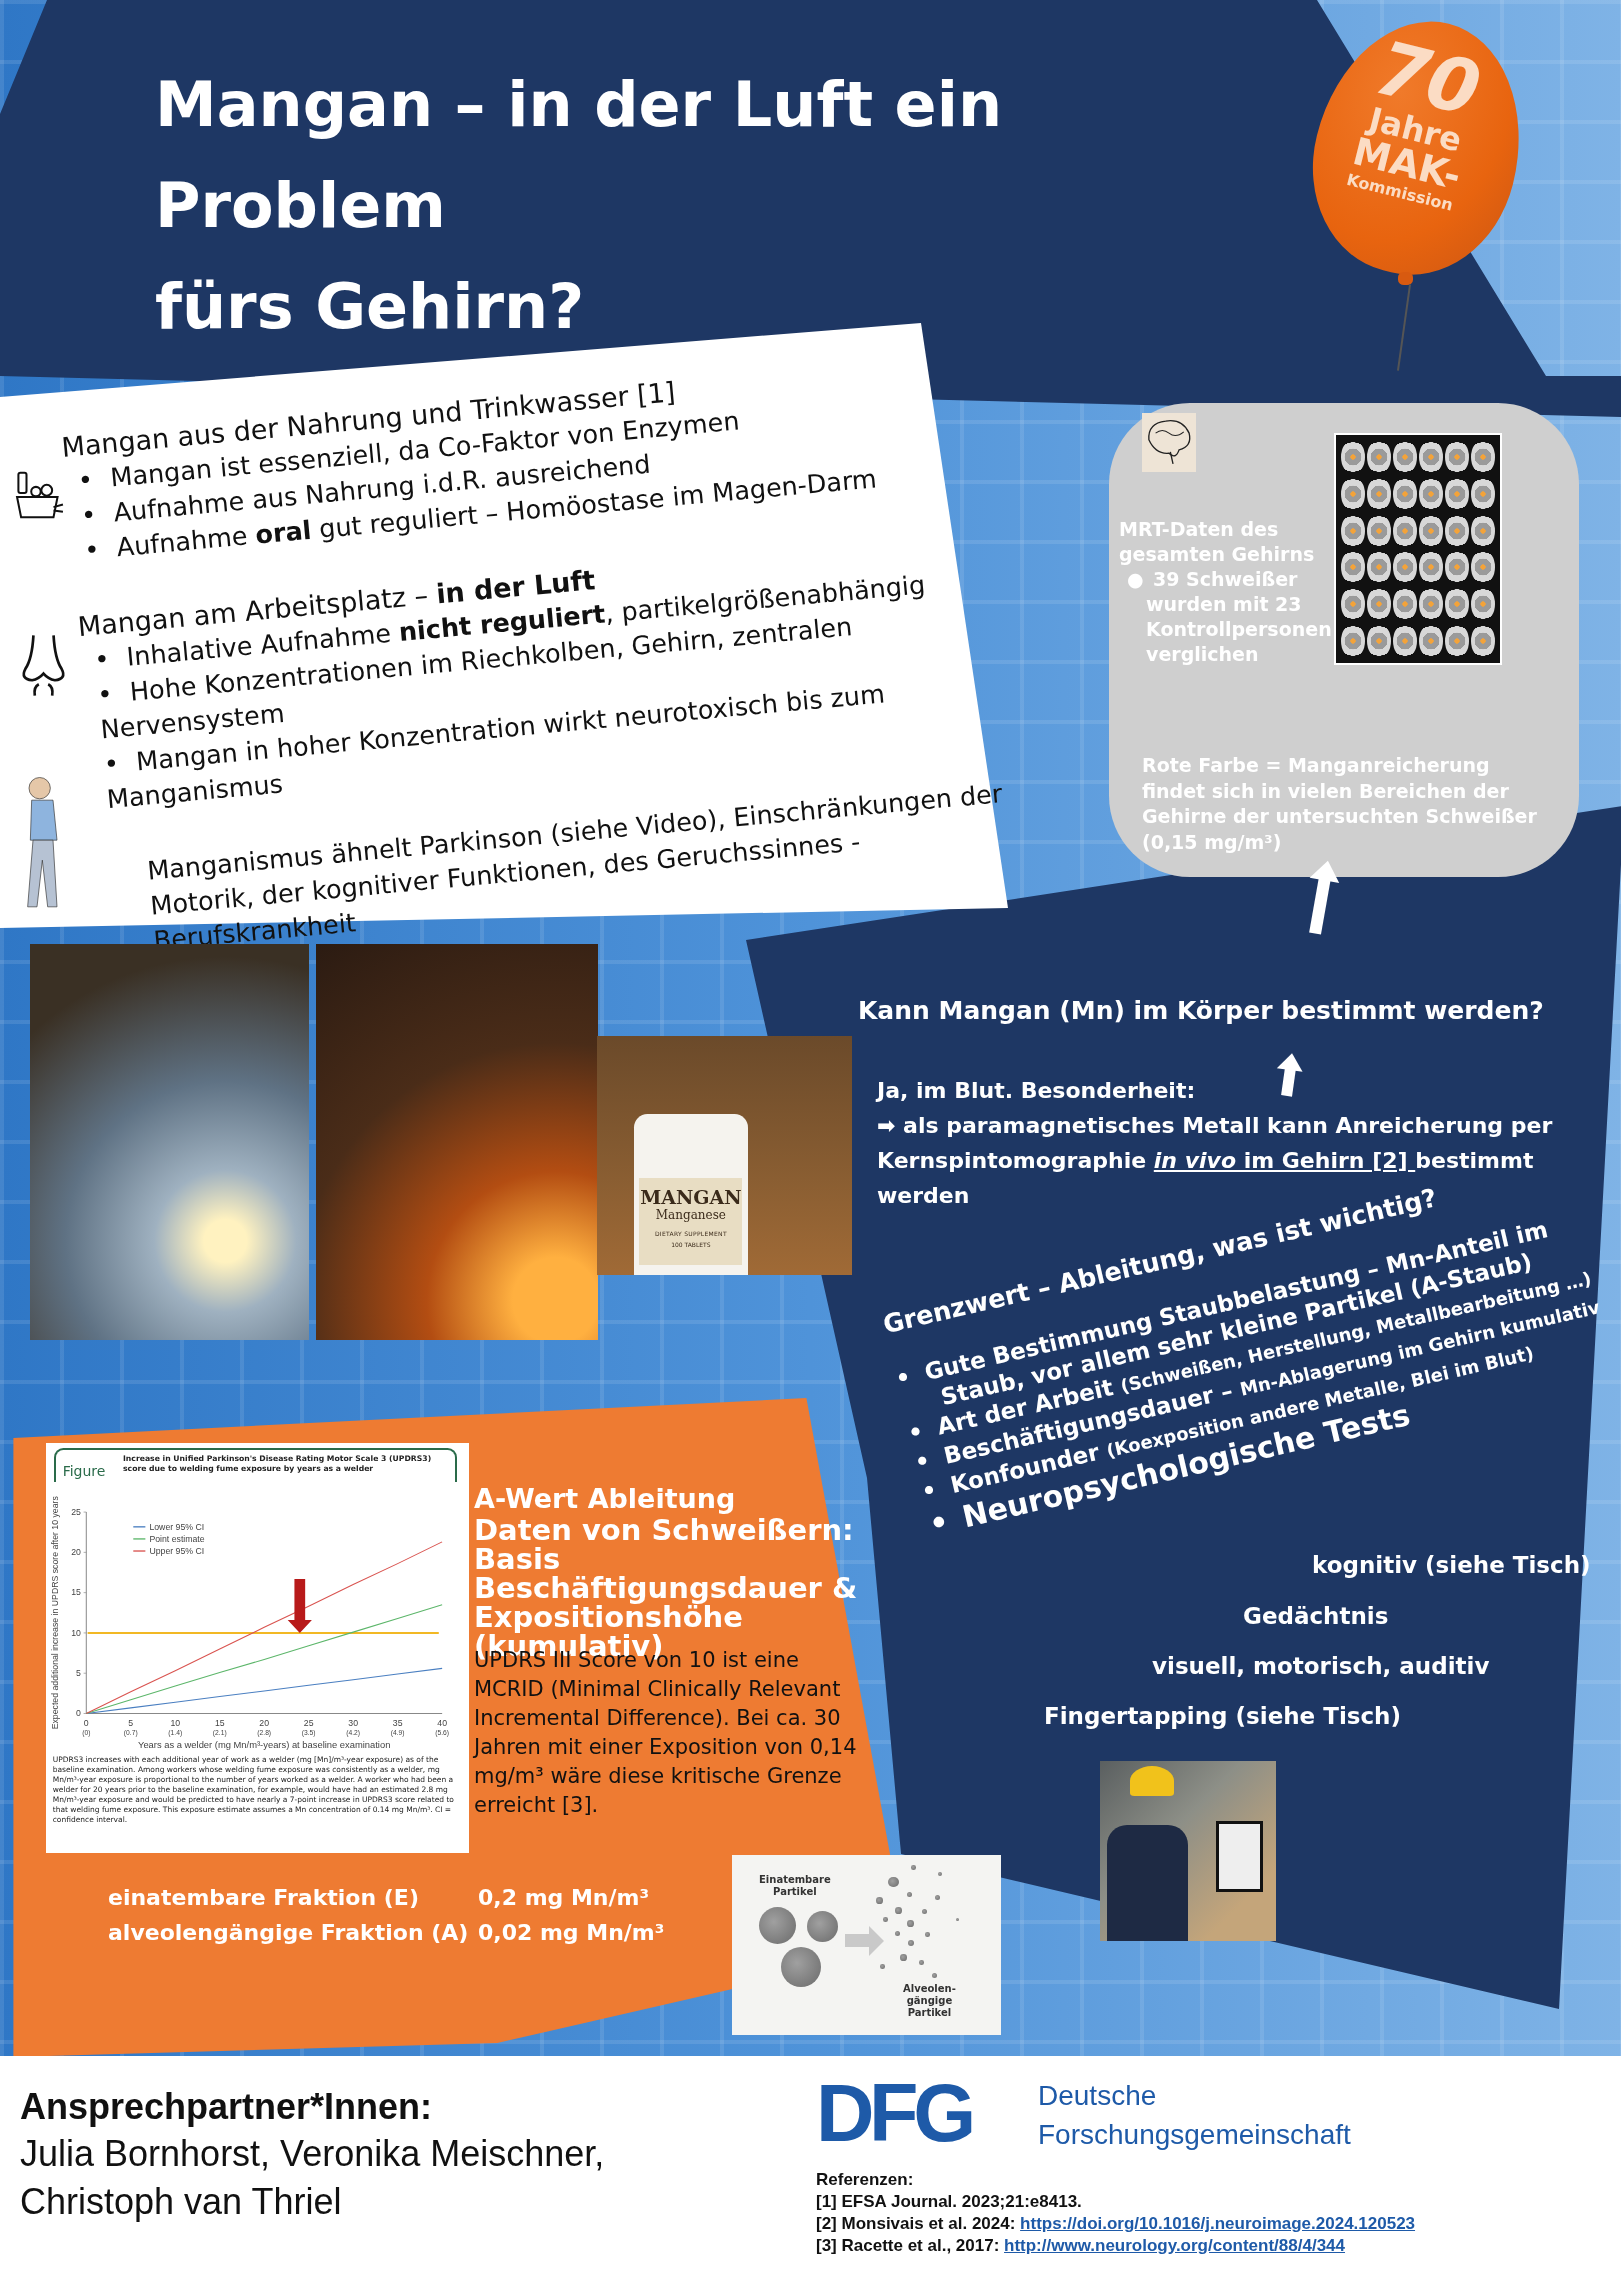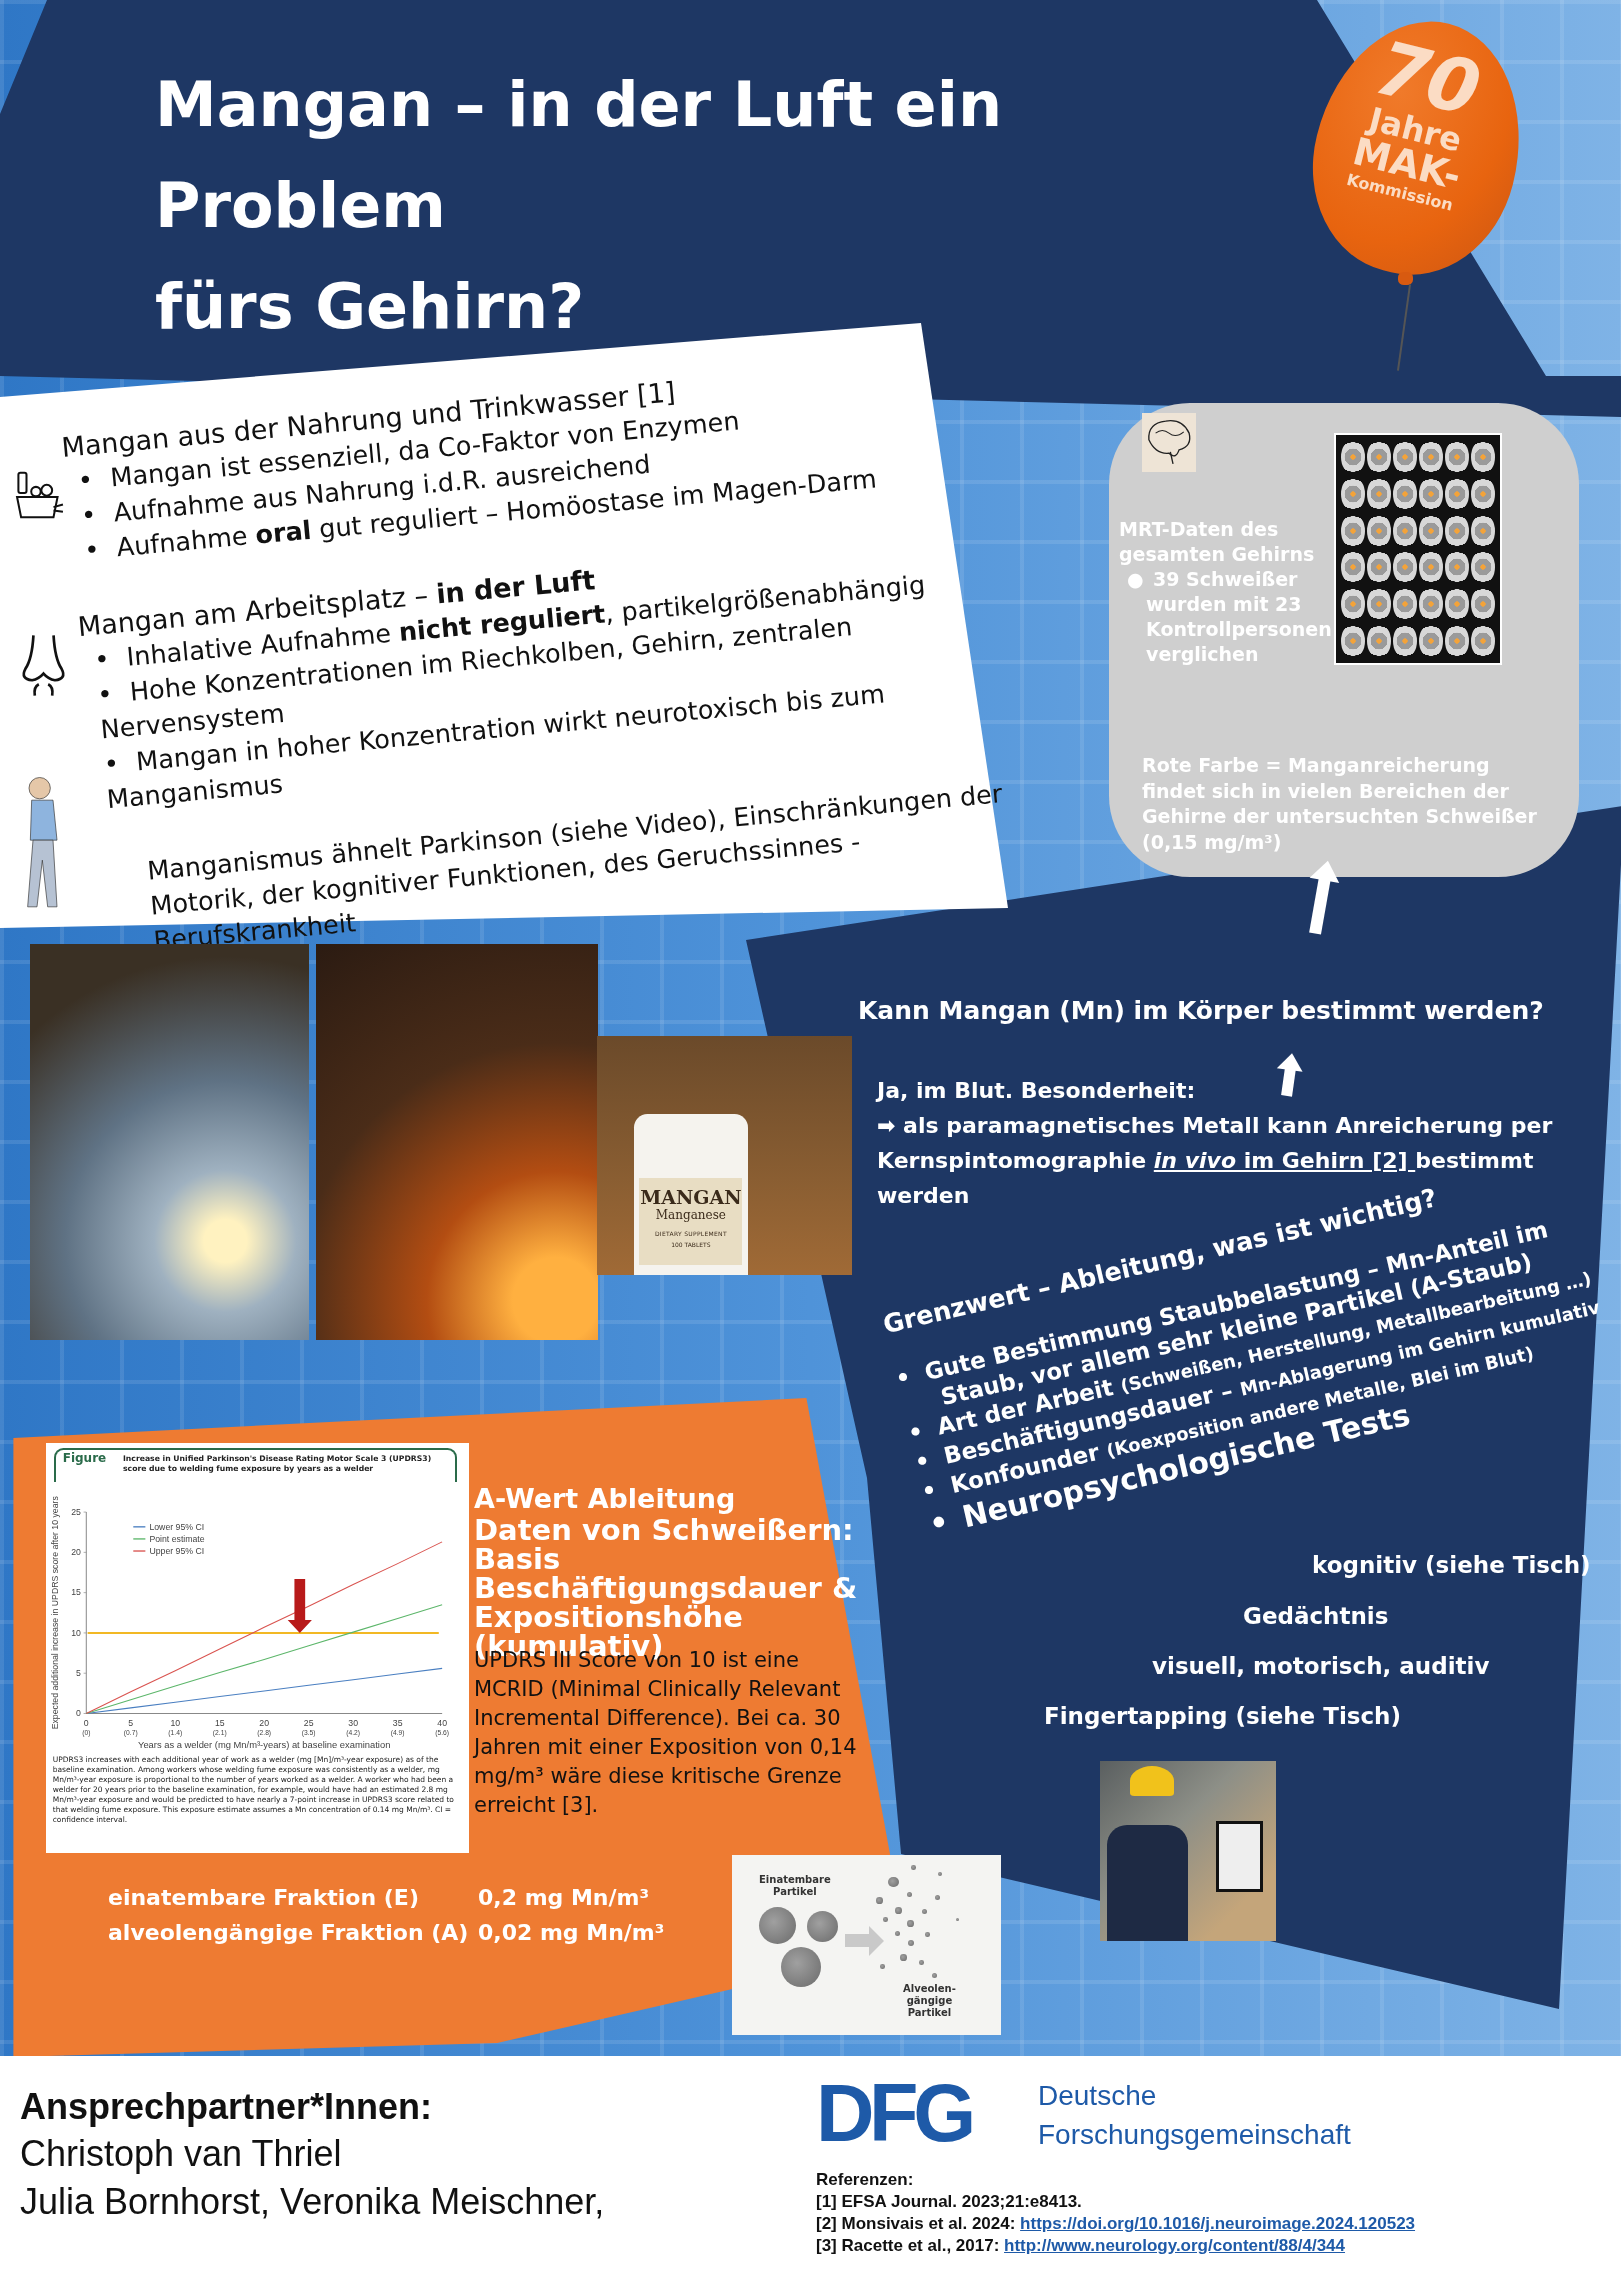--- a/index.html
+++ b/index.html
@@ -142,21 +142,21 @@
   .grenz li.big { font-size: 30px; margin-top: 4px; }
   .tests { color: #fff; font-weight: bold; font-size: 23px; }
   .t1 { left: 1312px; top: 1552px; }
   .t2 { left: 1243px; top: 1603px; }
   .t3 { left: 1152px; top: 1653px; }
   .t4 { left: 1044px; top: 1703px; }
 
   
   .chart-card { left: 46px; top: 1443px; width: 423px; height: 410px; background:#fff; }
   .fig-header { position:absolute; left: 8px; top: 5.4px; width: 403px; height: 34px; border: 2px solid #2a6b4a; border-bottom: none; border-radius: 9.4px 9.4px 0 0; }
-  .fig-label { position:absolute; left: 6.7px; top: 1px; font-size: 12px; color: #2a6b4a; font-weight:bold; }
+  .fig-label { position:absolute; left: 6.7px; top: 13px; font-size: 14px; color: #2a6b4a; font-weight:normal; }
   .fig-title { position:absolute; left: 67px; top: 4px; width: 329px; font-size: 7.7px; font-weight:bold; color:#222; line-height: 10px; }
   .chart-svg { position:absolute; left: 0; top: 42px; width: 423px; height: 269px; }
   .fig-caption { position:absolute; left: 6.7px; top: 312px; width: 410px; font-size: 7.5px; line-height: 10px; color: #222; }
 
   
   .awert { left: 474px; top: 1482px; width: 403px; color: #fff; font-weight: bold; }
   .awert .a1 { font-size: 27px; line-height: 34px; }
   .awert .a2 { font-size: 29px; line-height: 29px; }
   .awert-body { left: 474px; top: 1646px; width: 396px; color: #111; font-size: 21px; line-height: 29px; }
 
@@ -448,22 +448,22 @@
   <div class="ball" style="left:168px;top:99px;width:6.7px;height:6.7px;"></div>
   <div class="ball" style="left:187px;top:105px;width:4.7px;height:4.7px;"></div>
   <div class="ball" style="left:148px;top:109px;width:4.7px;height:4.7px;"></div>
   <div class="ball" style="left:200px;top:118px;width:5.4px;height:5.4px;"></div>
   <div class="pl" style="left:171px;top:128px;"><span>Alveolen-</span><br><span>gängige</span><br><span>Partikel</span></div>
 </div>
 
 <div class="abs footer"></div>
 <div class="abs contacts">
   <div class="ch">Ansprechpartner*Innen:</div>
+  <div class="cn">Julia Bornhorst, Veronika Meischner,</div>
   <div class="cn">Christoph van Thriel</div>
-  <div class="cn">Julia Bornhorst, Veronika Meischner,</div>
 </div>
 <div class="abs dfg-logo">
   <span>DFG</span>
 </div>
 <div class="abs dfg-name">
   <div>Deutsche</div>
   <div>Forschungsgemeinschaft</div>
 </div>
 <div class="abs refs">
   <div>Referenzen:</div>

